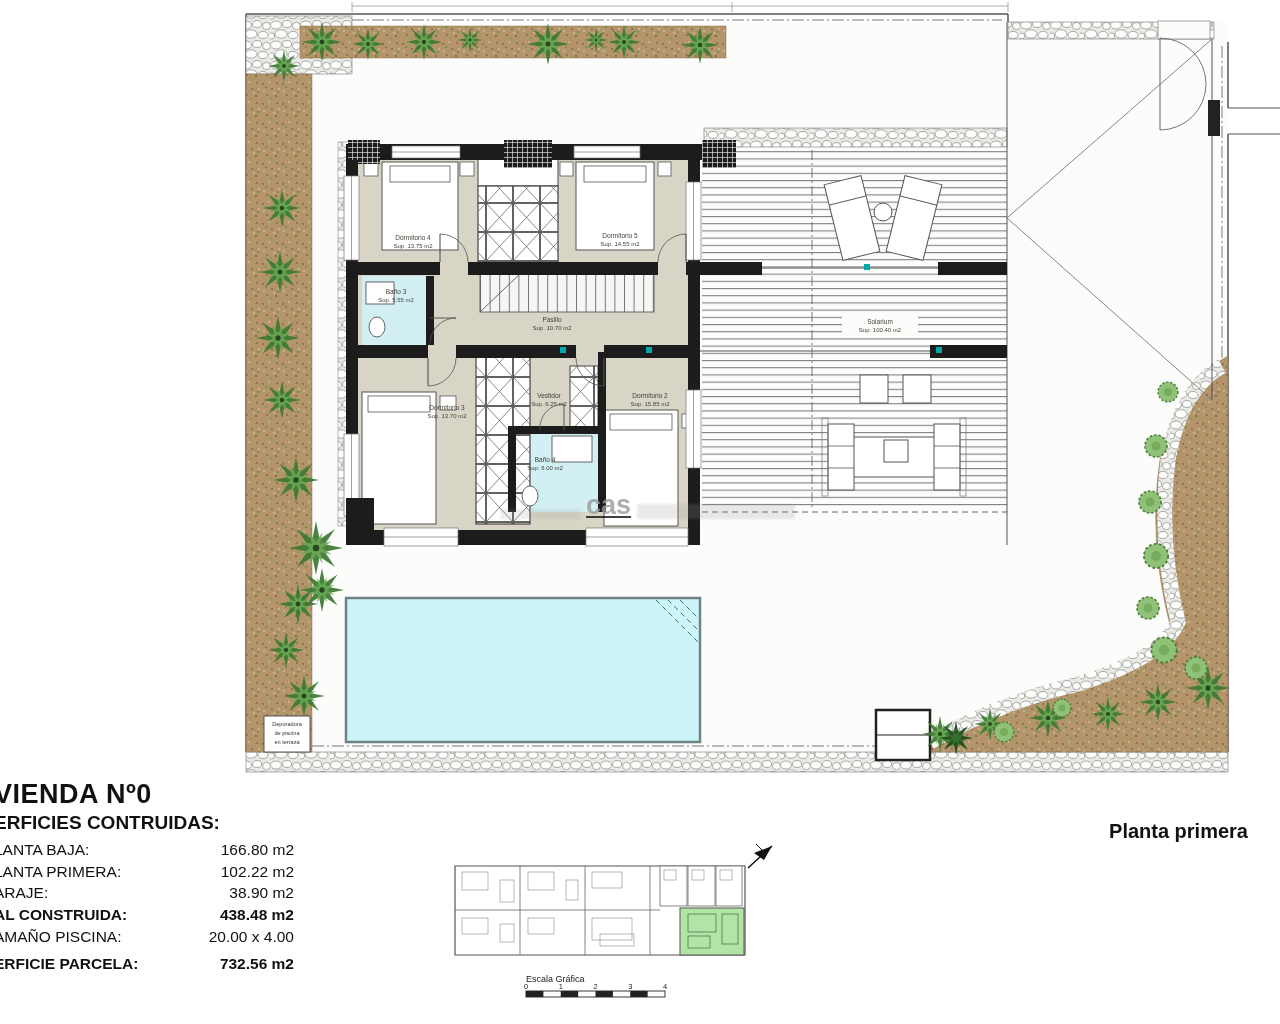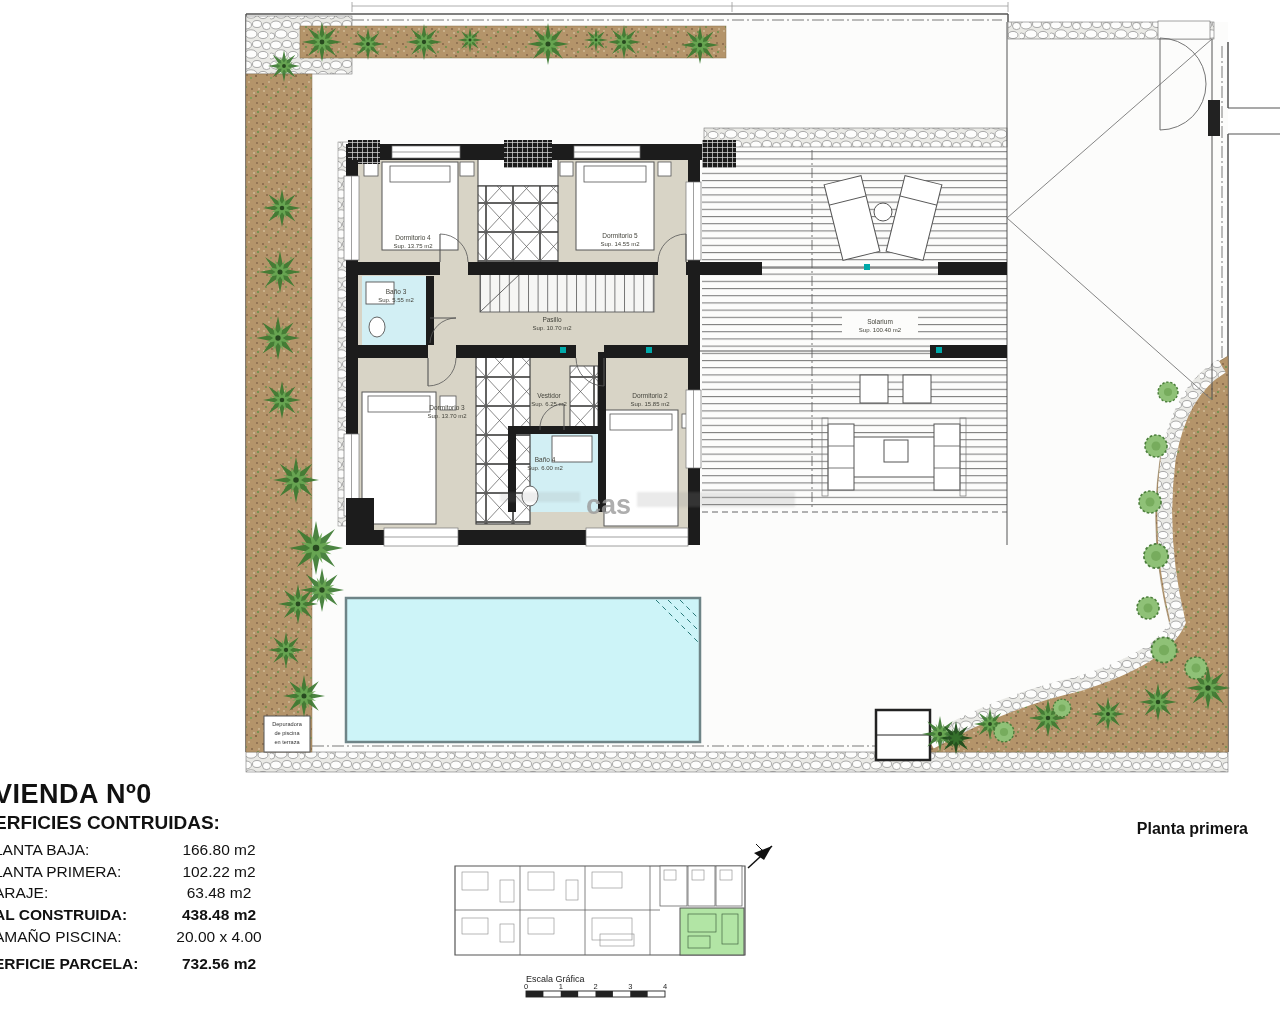--- a/index.html
+++ b/index.html
@@ -7,33 +7,33 @@
           font-family:"Liberation Sans",sans-serif;color:#111;}
   .screen svg{position:absolute;left:0;top:0;}
   svg text{font-family:"Liberation Sans",sans-serif;fill:#44443c;}
   .room-name{font-size:6.5px;}
   .room-area{font-size:6px;}
   .note-txt{font-size:5.6px;fill:#333;}
   .scale-title{font-size:9px;fill:#222;}
   .scale-num{font-size:7.5px;fill:#222;}
   .teal{fill:#00a9a9;}
   
-  .watermark{position:absolute;left:500px;top:492px;display:flex;align-items:flex-start;gap:6px;}
+  .watermark{position:absolute;left:500px;top:492px;display:flex;align-items:flex-end;gap:6px;text-decoration:underline;}
   .wm-pre{width:80px;height:10px;background:rgba(150,150,150,.16);filter:blur(1px);}
   .wm-cas{font-size:27px;font-weight:bold;color:#9a9a9a;opacity:.8;line-height:1;}
   .wm-tail{width:158px;height:15px;background:rgba(150,150,150,.20);filter:blur(1.2px);}
   
   .summary{position:absolute;left:-6px;top:779px;width:310px;height:210px;}
   .s-title{position:absolute;left:0;top:0;font-size:27px;font-weight:bold;letter-spacing:.5px;white-space:nowrap;}
   .s-sub{position:absolute;left:0;top:33px;font-size:19px;font-weight:bold;white-space:nowrap;}
   .srow{position:absolute;left:0;width:302px;height:20px;font-size:15.5px;white-space:nowrap;}
   .srow .slabel{position:absolute;left:0;top:0;}
-  .srow .svalue{position:absolute;left:150px;top:0;width:150px;text-align:center;}
+  .srow .svalue{position:absolute;left:150px;top:0;width:150px;text-align:right;}
   .srow.bold{font-weight:bold;}
-  .floor-label{position:absolute;right:32px;top:820px;font-size:16px;font-weight:bold;}
+  .floor-label{position:absolute;right:32px;top:820px;font-size:20px;font-weight:bold;}
 </style>
 </head>
 <body>
 
 <div class="screen">
 
 <svg width="1280" height="1024" viewBox="0 0 1280 1024">
 <defs>
   <pattern id="dirt" patternUnits="userSpaceOnUse" width="20" height="20">
     <rect width="20" height="20" fill="#b4946a"></rect>
@@ -420,21 +420,21 @@
   <div class="srow" style="top:62px">
     <span class="slabel">LANTA BAJA:</span>
     <span class="svalue">166.80 m2</span>
   </div>
   <div class="srow" style="top:84px">
     <span class="slabel">LANTA PRIMERA:</span>
     <span class="svalue">102.22 m2</span>
   </div>
   <div class="srow" style="top:105px">
     <span class="slabel">ARAJE:</span>
-    <span class="svalue">63.48 m2</span>
+    <span class="svalue">38.90 m2</span>
   </div>
   <div class="srow bold" style="top:127px">
     <span class="slabel">AL CONSTRUIDA:</span>
     <span class="svalue">438.48 m2</span>
   </div>
   <div class="srow" style="top:149px">
     <span class="slabel">AMAÑO PISCINA:</span>
     <span class="svalue">20.00 x 4.00</span>
   </div>
   <div class="srow bold" style="top:176px">

